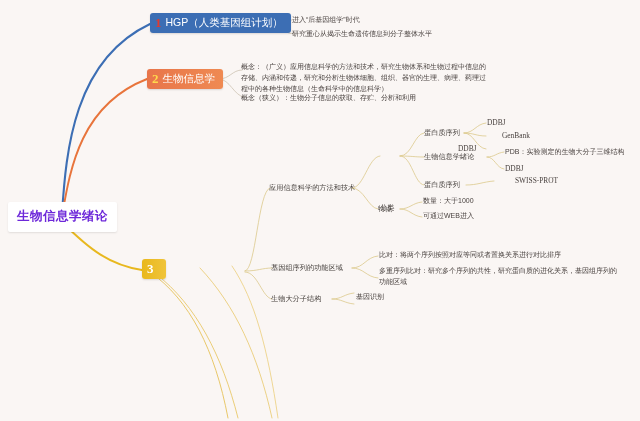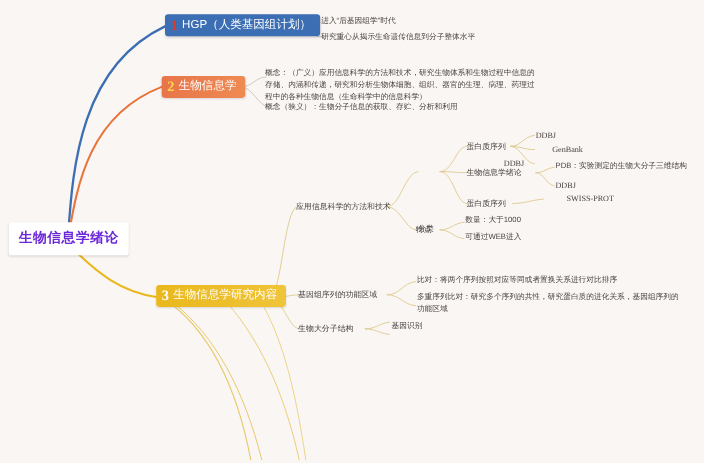--- a/index.html
+++ b/index.html
@@ -132,21 +132,20 @@
 
   <div class="node lvl1 n2">
     <span class="num">2</span>
     <span class="lbl">生物信息学</span>
   </div>
   <div class="node txt multi" style="left:241px;top:62px;width:250px;">概念：（广义）应用信息科学的方法和技术，研究生物体系和生物过程中信息的存储、内涵和传递，研究和分析生物体细胞、组织、器官的生理、病理、药理过程中的各种生物信息（生命科学中的信息科学）</div>
   <div class="node txt" style="left:241px;top:93px;">概念（狭义）：生物分子信息的获取、存贮、分析和利用</div>
 
   <div class="node lvl1 n3">
     <span class="num">3</span>
-    <span class="lbl">生物信息学研究内容</span>
   </div>
 
   <div class="node txt mid" style="left:269px;top:182px;">应用信息科学的方法和技术</div>
   <div class="node txt mid" style="left:380px;top:162px;margin-top:40px;">分类</div>
   <div class="node txt mid" style="left:378px;top:203px;">特点</div>
 
   <div class="node txt mid" style="left:424px;top:127px;">蛋白质序列</div>
   <div class="node txt lat" style="left:487px;top:117px;">DDBJ</div>
   <div class="node txt lat" style="left:487px;top:130px;margin-left:15px;">GenBank</div>
   <div class="node txt lat" style="left:458px;top:143px;">DDBJ</div>

